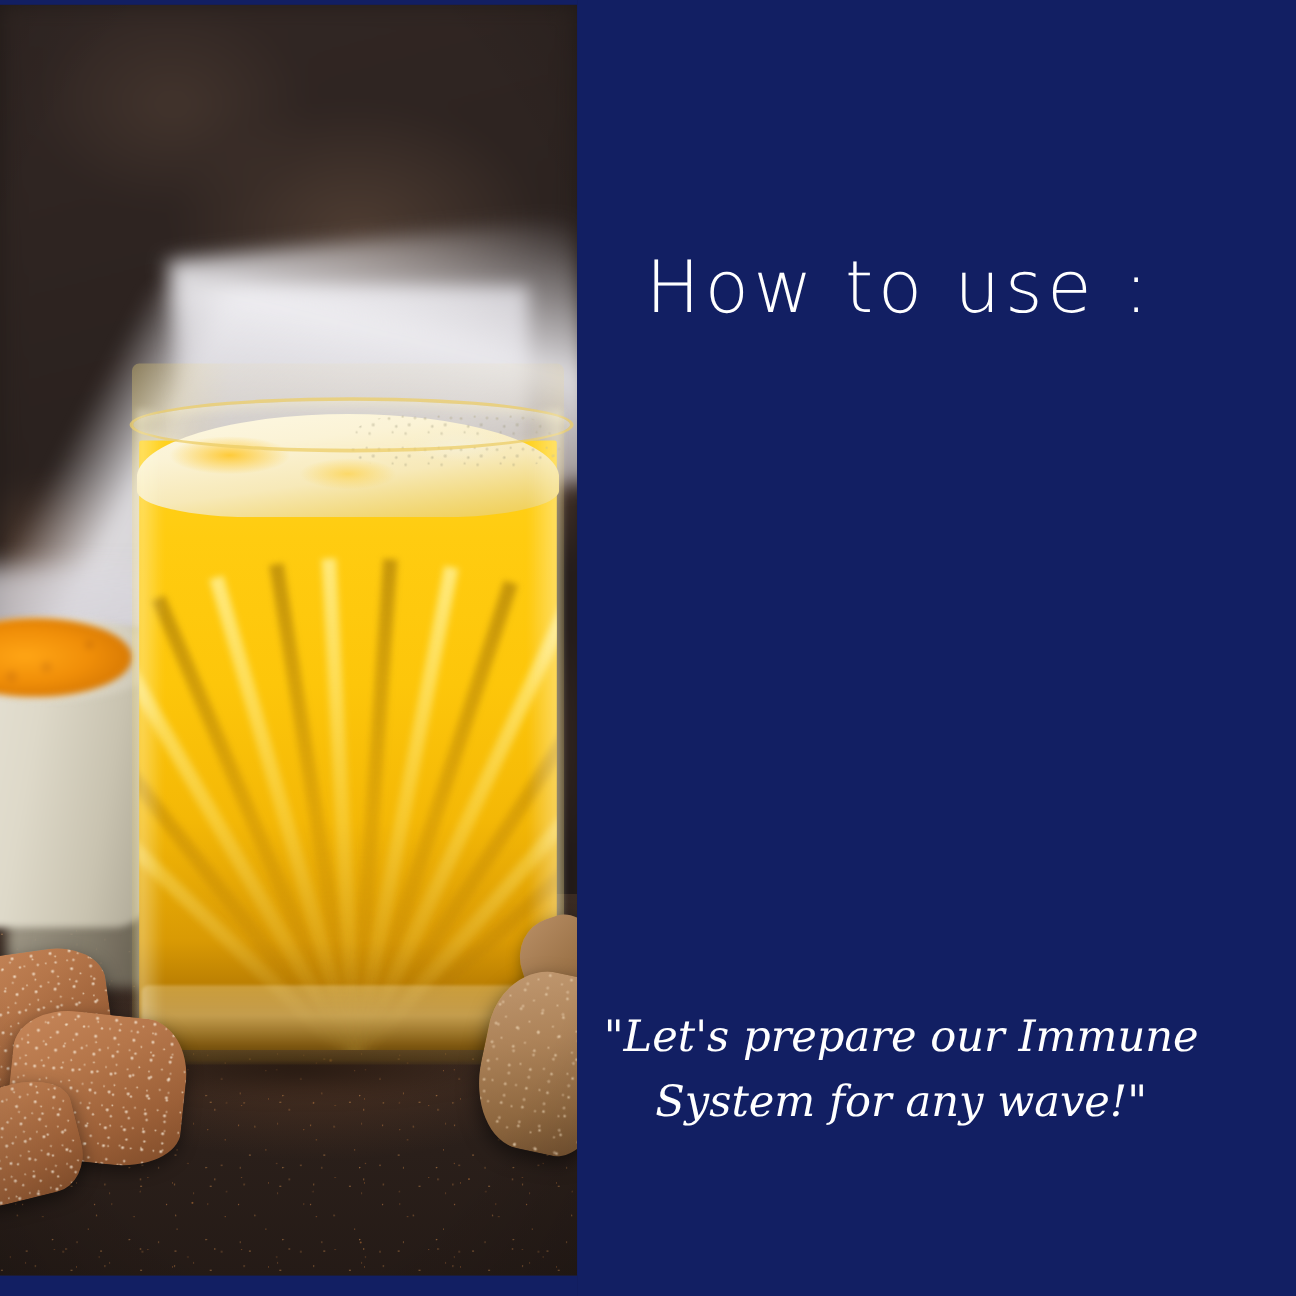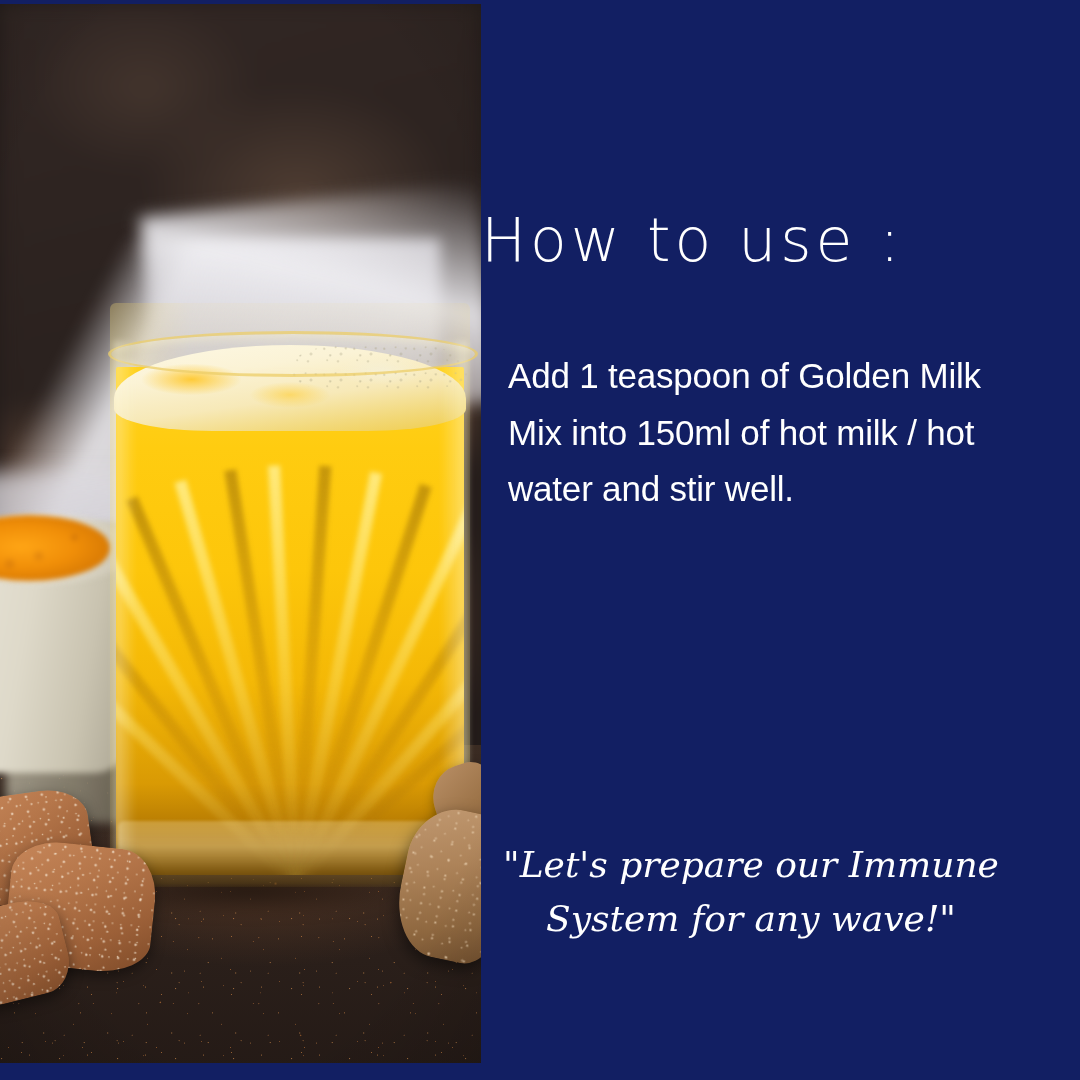--- a/index.html
+++ b/index.html
@@ -402,20 +402,21 @@
     height: 1080px;
     background: #121f63;
     color: #ffffff;
   }
 
   .title {
     position: absolute;
     left: 0;
     right: 0;
     top: 170px;
+    text-align: center;
     font-family: "DejaVu Sans", sans-serif;
     font-weight: 300;
     font-size: 60px;
     line-height: 1;
     letter-spacing: 4px;
     color: #ffffff;
     padding-right: 62px;
   }
 
   .body-block {
@@ -512,19 +513,18 @@
 
     <div class="band-top"></div>
     <div class="band-bottom"></div>
   </div>
 
   <div class="text-panel">
 
     <h1 class="title">How to use :</h1>
 
     <div class="body-block">
-      <p class="para">Add 1 teaspoon of Golden Milk Mix into 150ml of hot milk / hot water and stir well.</p>
     </div>
 
     <div class="quote">"Let's prepare our Immune System for any wave!"</div>
   </div>
 
 </div>
 
 </body></html>

